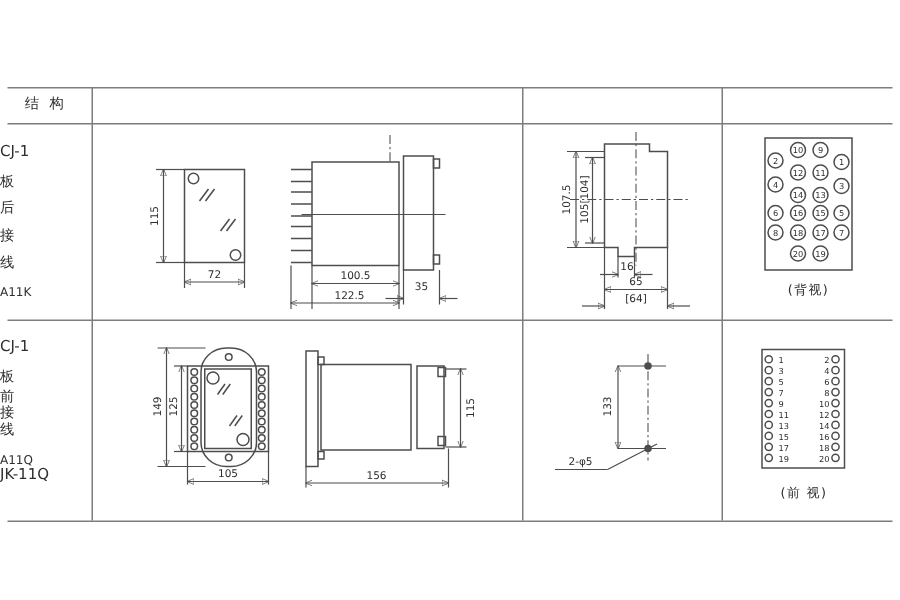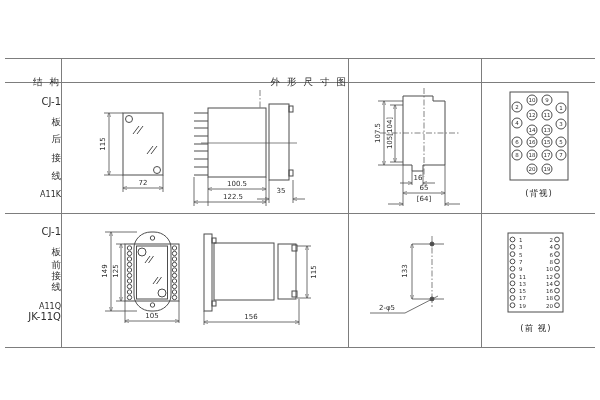--- a/index.html
+++ b/index.html
@@ -1,22 +1,22 @@
 <!DOCTYPE html>
 <html><head>
 <meta charset="utf-8">
 <style>
   html,body{margin:0;padding:0;background:#fff;}
   .canvas{position:relative;width:600px;height:400px;background:#ffffff;overflow:hidden;
           font-family:"DejaVu Sans","Liberation Sans",sans-serif;color:#333;}
   .hline{position:absolute;left:5px;right:5px;height:1px;background:#7d7d7d;}
   .vline{position:absolute;top:58px;height:289px;width:1px;background:#7d7d7d;}
-  .hd{position:absolute;top:70px;height:24px;line-height:24px;text-align:right;
+  .hd{position:absolute;top:58px;height:24px;line-height:24px;text-align:center;
       font-size:9.5px;letter-spacing:2px;color:#2e2e2e;}
-  .sc{position:absolute;left:0;width:61px;text-align:right;line-height:12px;color:#2e2e2e;}
+  .sc{position:absolute;left:0;width:61px;text-align:left;line-height:12px;color:#2e2e2e;}
   svg{position:absolute;overflow:visible;}
   svg line,svg rect,svg circle,svg polygon,svg path{stroke:#4d4d4d;fill:none;stroke-width:1;}
   .thin{stroke-width:0.7;}
   .dim{stroke-width:0.8;}
   .cl{stroke-width:0.7;stroke-dasharray:6 2 1.5 2;}
   svg text{fill:#2e2e2e;font-size:7px;stroke:none;font-family:"DejaVu Sans","Liberation Sans",sans-serif;}
   .tnum{font-size:5.5px;}
   .tview{font-size:8.5px;letter-spacing:1px;}
   .dot{fill:#4d4d4d;}
   .tc{fill:#ffffff;}
@@ -28,21 +28,20 @@
 
   <div class="hline" style="top:58px"></div>
   <div class="hline" style="top:82px"></div>
   <div class="hline" style="top:213px"></div>
   <div class="hline" style="top:347px"></div>
   <div class="vline" style="left:61px"></div>
   <div class="vline" style="left:348px"></div>
   <div class="vline" style="left:481px"></div>
 
   <div class="hd" style="left:0;width:61px">结 构</div>
-  <div class="hd" style="left:61px;width:287px">外 形 尺 寸 图</div>
 
   <div class="sc" style="top:96px;font-size:10px">CJ-1</div>
   <div class="sc" style="top:116px;font-size:9.5px">板</div>
   <div class="sc" style="top:133px;font-size:9.5px">后</div>
   <div class="sc" style="top:152px;font-size:9.5px">接</div>
   <div class="sc" style="top:170px;font-size:9.5px">线</div>
   <div class="sc" style="top:189px;font-size:8px">A11K</div>
 
   <svg style="left:61px;top:82px" width="287" height="131">
     <defs>

